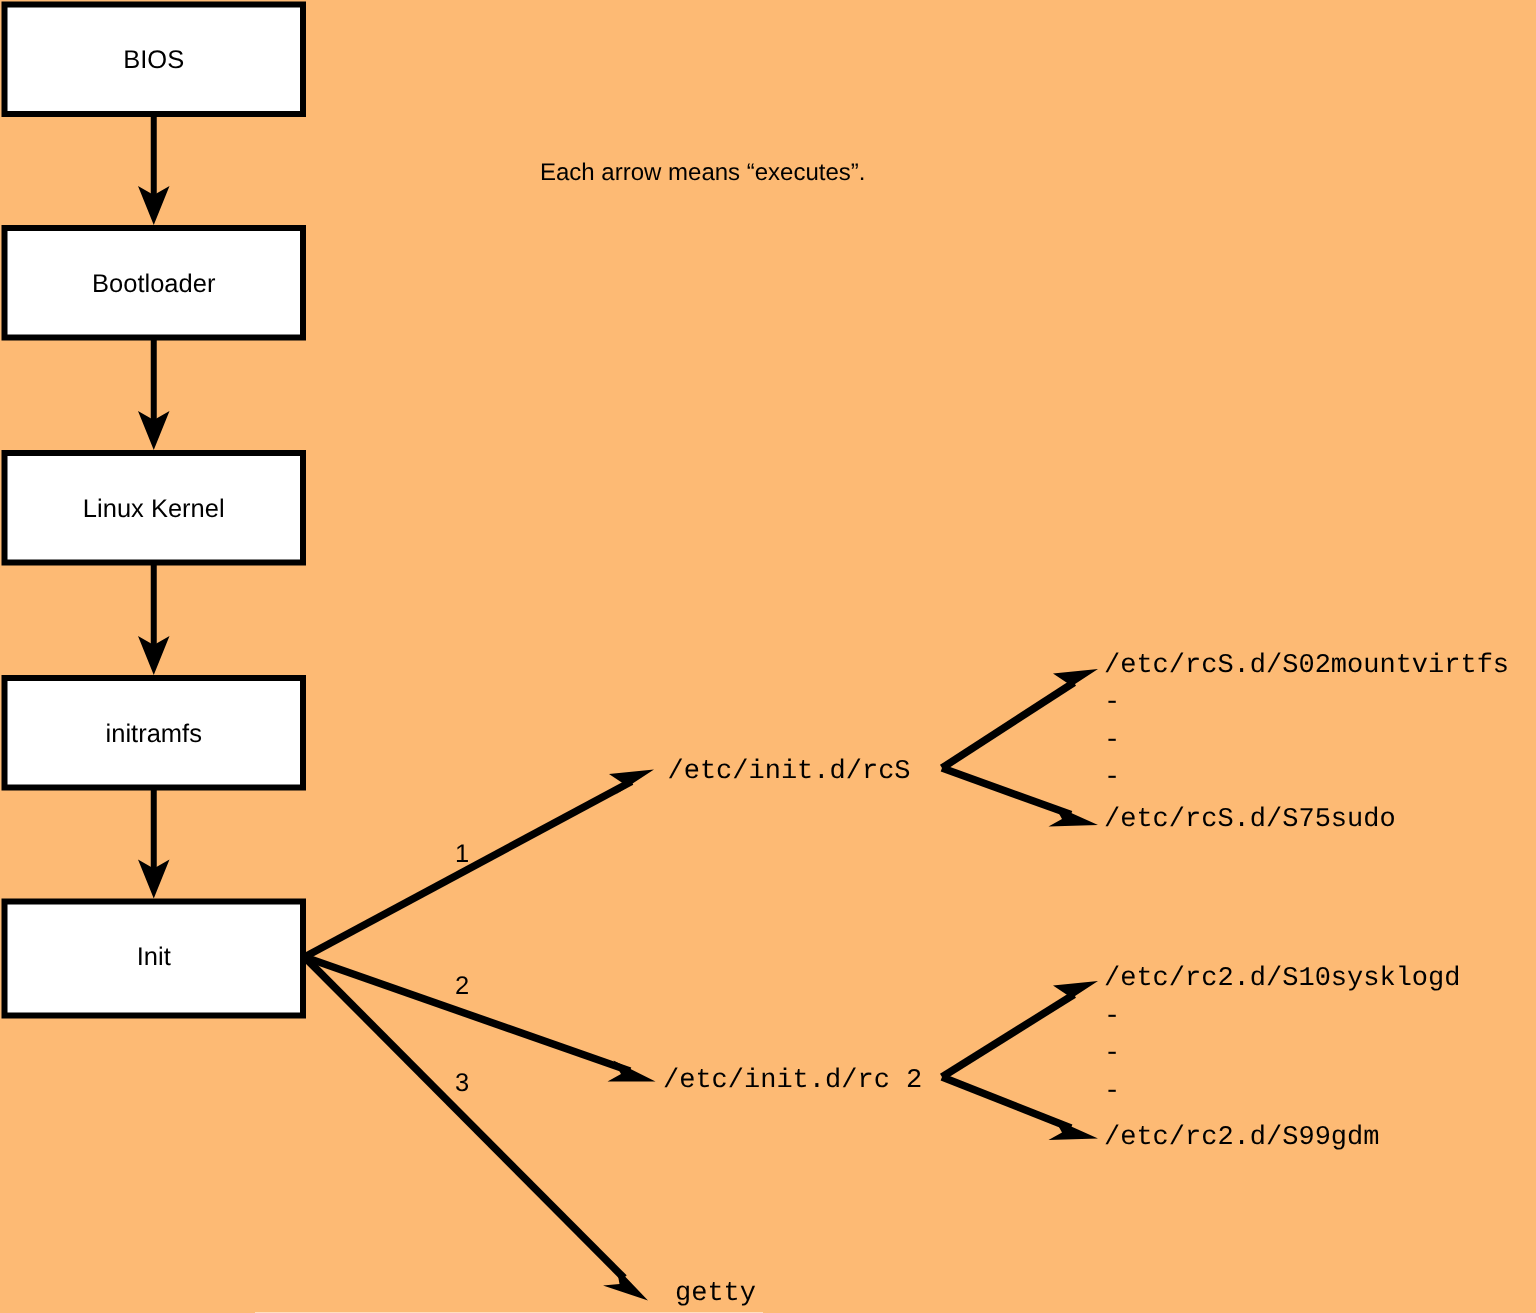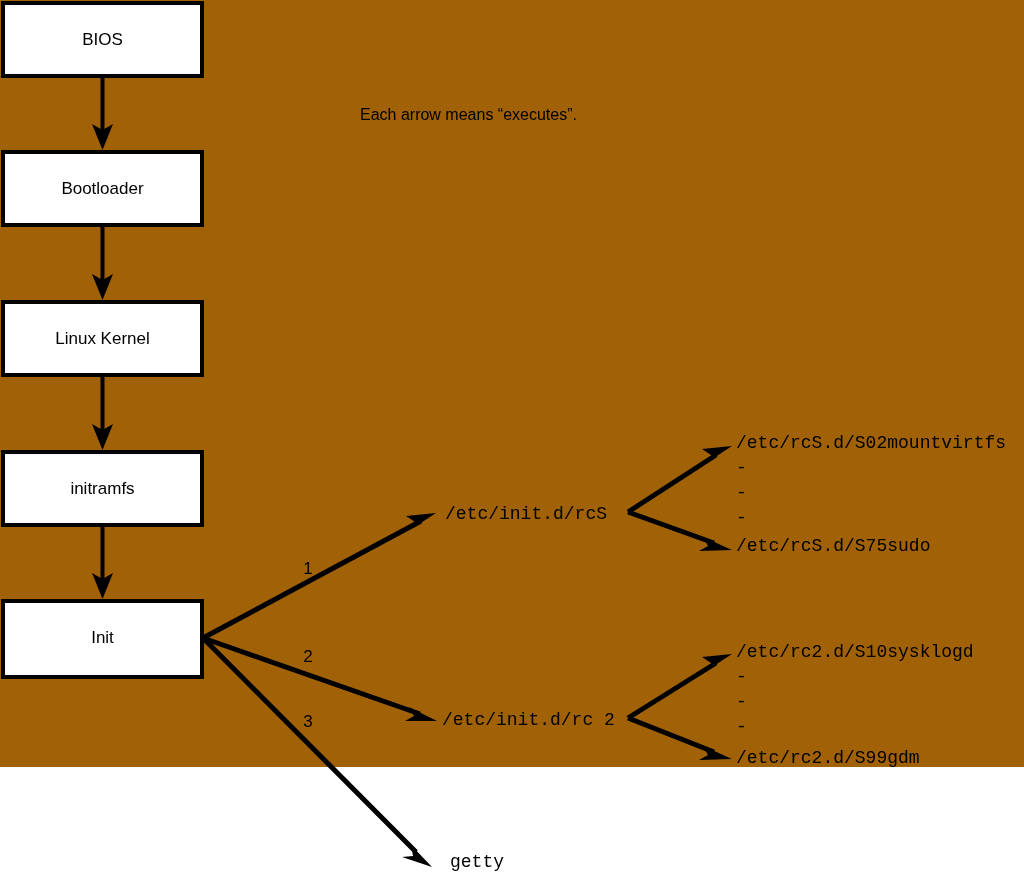--- a/index.html
+++ b/index.html
@@ -9,22 +9,22 @@
   }
   body {
     width: 1024px;
     height: 875px;
     font-family: "Liberation Sans", sans-serif;
     overflow: hidden;
   }
   #diagram-root {
     position: relative;
     width: 1024px;
-    height: 767px;
-    background: #a16207;
+    height: 875px;
+    background: #fdba74;
   }
   svg#boot-diagram {
     display: block;
     width: 1024px;
     height: 875px;
   }
   .box-rect {
     fill: #ffffff;
     stroke: #000000;
     stroke-width: 4;

